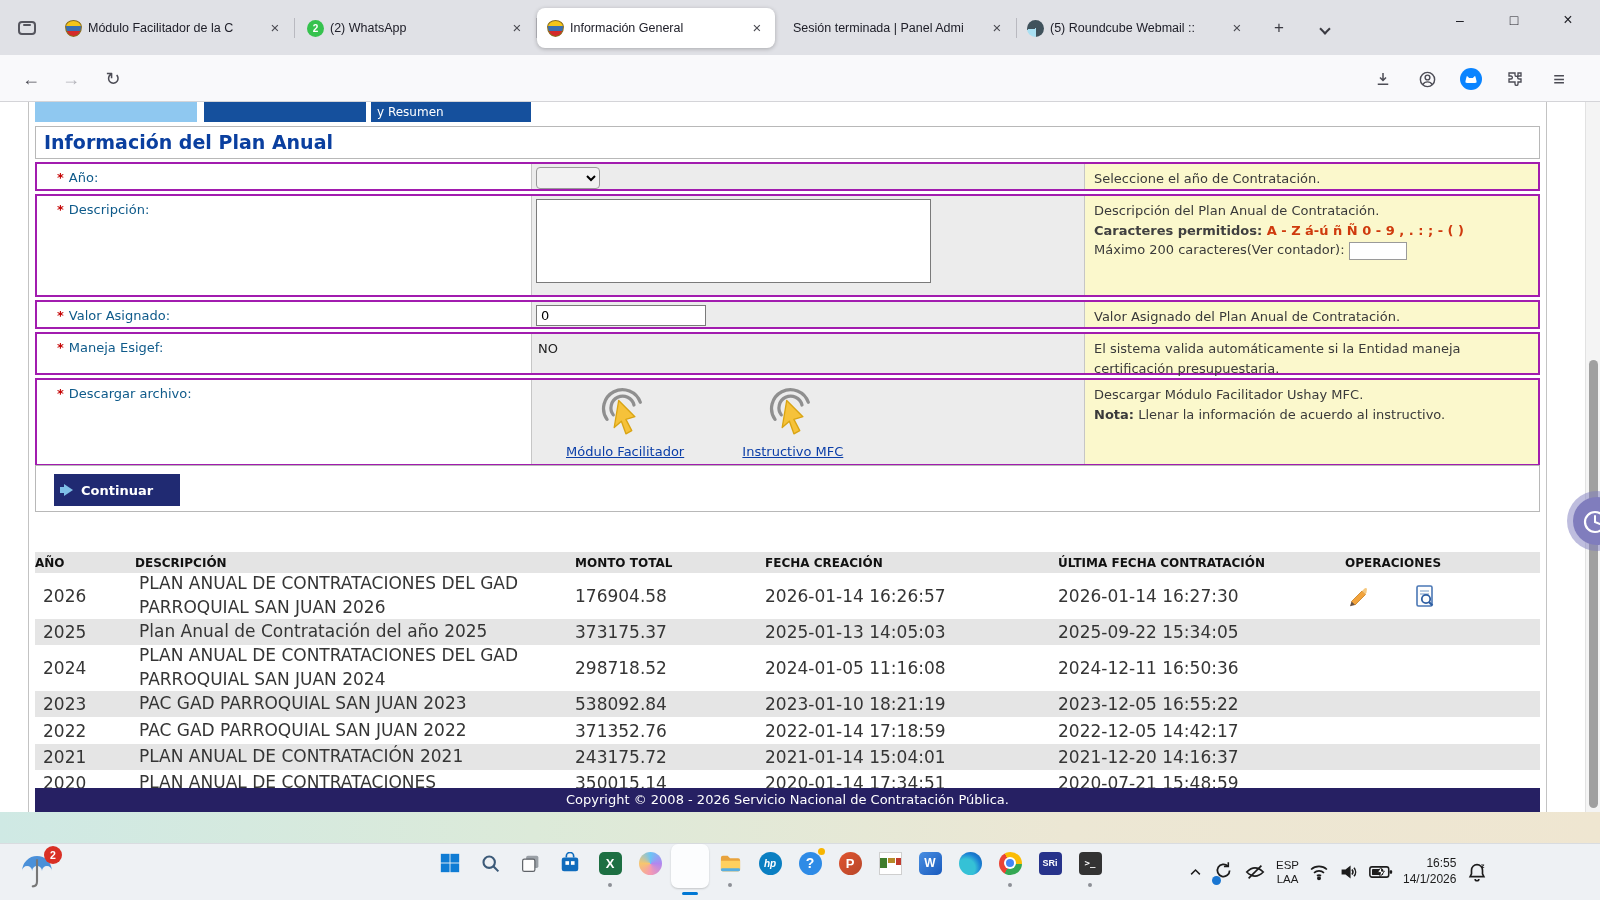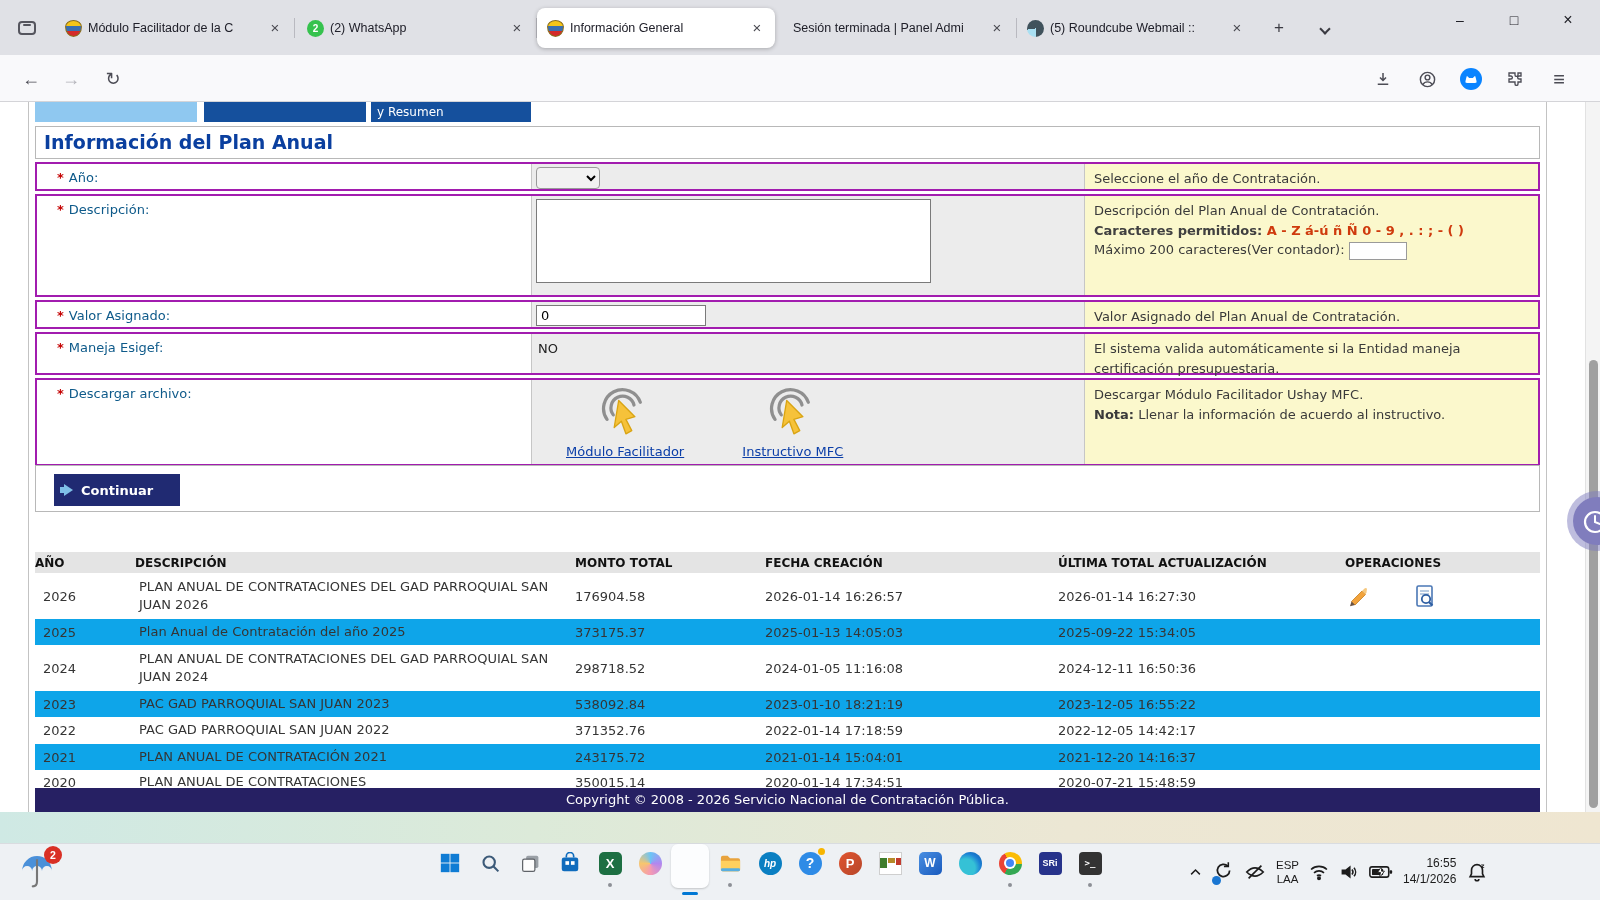--- a/index.html
+++ b/index.html
@@ -64,25 +64,25 @@
   .rtable { position:absolute; left:35px; top:450px; width:1505px; }
   .trow { display:flex; }
   .thead { background:#e4e4e4; font-weight:bold; font-size:12px; color:#111; }
   .thead > div { padding:4px 0 3px; }
   .c-year { width:100px; padding-left:8px; }
   .c-desc { width:440px; padding-left:4px; }
   .c-monto { width:190px; }
   .c-fcre { width:293px; }
   .c-fact { width:287px; }
   .c-ops { width:195px; padding-left:10px; }
-  .drow { font-size:13px; color:#353535; align-items:center; }
+  .drow { font-size:17px; color:#353535; align-items:center; }
   .drow > div { padding:4px 6px 4px 0; }
   .drow .c-year { padding-left:8px; }
   .drow .c-desc { padding-left:4px; line-height:1.4; }
-  .blue { background:#0ea5e9; }
+  .blue { background:#e5e5e5; }
   .ops-icons { display:flex; gap:44px; padding-left:14px; }
   .pfooter { position:absolute; left:35px; top:686px; width:1505px; height:24px; background:#262063; color:#fff; text-align:center; font-size:13px; line-height:24px; }
 
   .scrollbar { position:absolute; right:0; top:0; width:15px; height:710px; background:#f4f4f4; border-left:1px solid #e2e2e2; }
   .scrollthumb { position:absolute; left:3px; top:258px; width:9px; height:448px; background:#a0a0a0; border-radius:5px; }
   .timerwidget { position:absolute; right:-27px; top:389px; width:60px; height:60px; border-radius:50%; background:rgba(126,123,190,.5); display:flex; align-items:center; justify-content:center; }
   .timerwidget .inner { width:48px; height:48px; border-radius:50%; background:#807dbd; display:flex; align-items:center; justify-content:center; }
 
   
   .deskstrip { position:absolute; left:0; top:812px; width:1600px; height:31px; background:linear-gradient(90deg,#cfe9e4,#dcead9,#ece7d4,#efe6d1); }
@@ -294,21 +294,21 @@
           <span>Continuar</span>
         </button>
     </div>
 
     <div class="rtable">
       <div class="trow thead">
         <div class="c-year">AÑO</div>
         <div class="c-desc">DESCRIPCIÓN</div>
         <div class="c-monto">MONTO TOTAL</div>
         <div class="c-fcre">FECHA CREACIÓN</div>
-        <div class="c-fact">ÚLTIMA TOTAL ACTUALIZACIÓN</div>
+        <div class="c-fact">ÚLTIMA FECHA CONTRATACIÓN</div>
         <div class="c-ops">OPERACIONES</div>
       </div>
 
       <div class="trow drow" style="height:46px">
         <div class="c-year">2026</div>
         <div class="c-desc">PLAN ANUAL DE CONTRATACIONES DEL GAD PARROQUIAL SAN JUAN 2026</div>
         <div class="c-monto">176904.58</div>
         <div class="c-fcre">2026-01-14 16:26:57</div>
         <div class="c-fact">2026-01-14 16:27:30</div>
         <div class="c-ops ops-icons">

